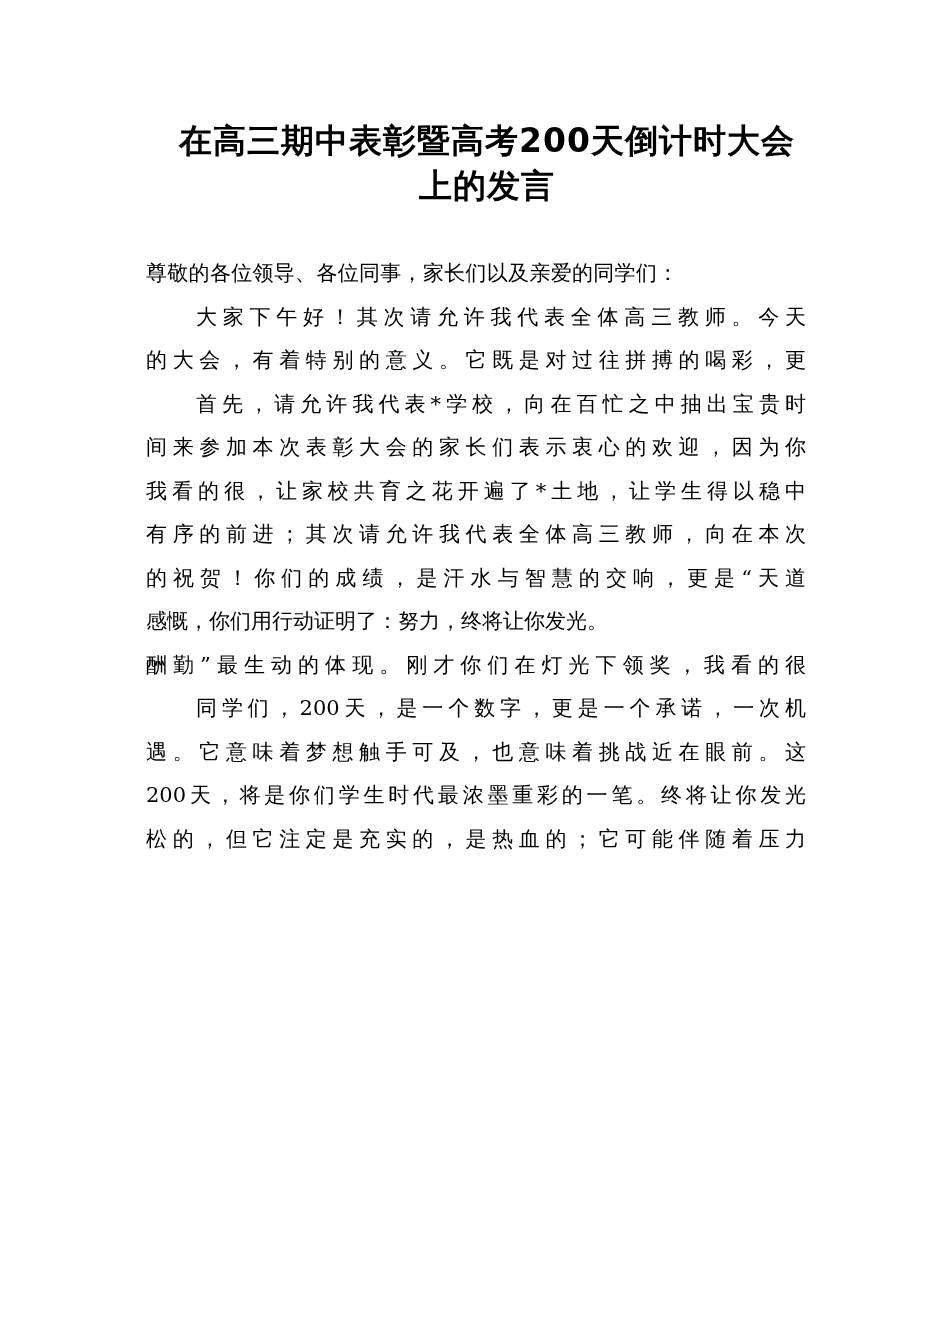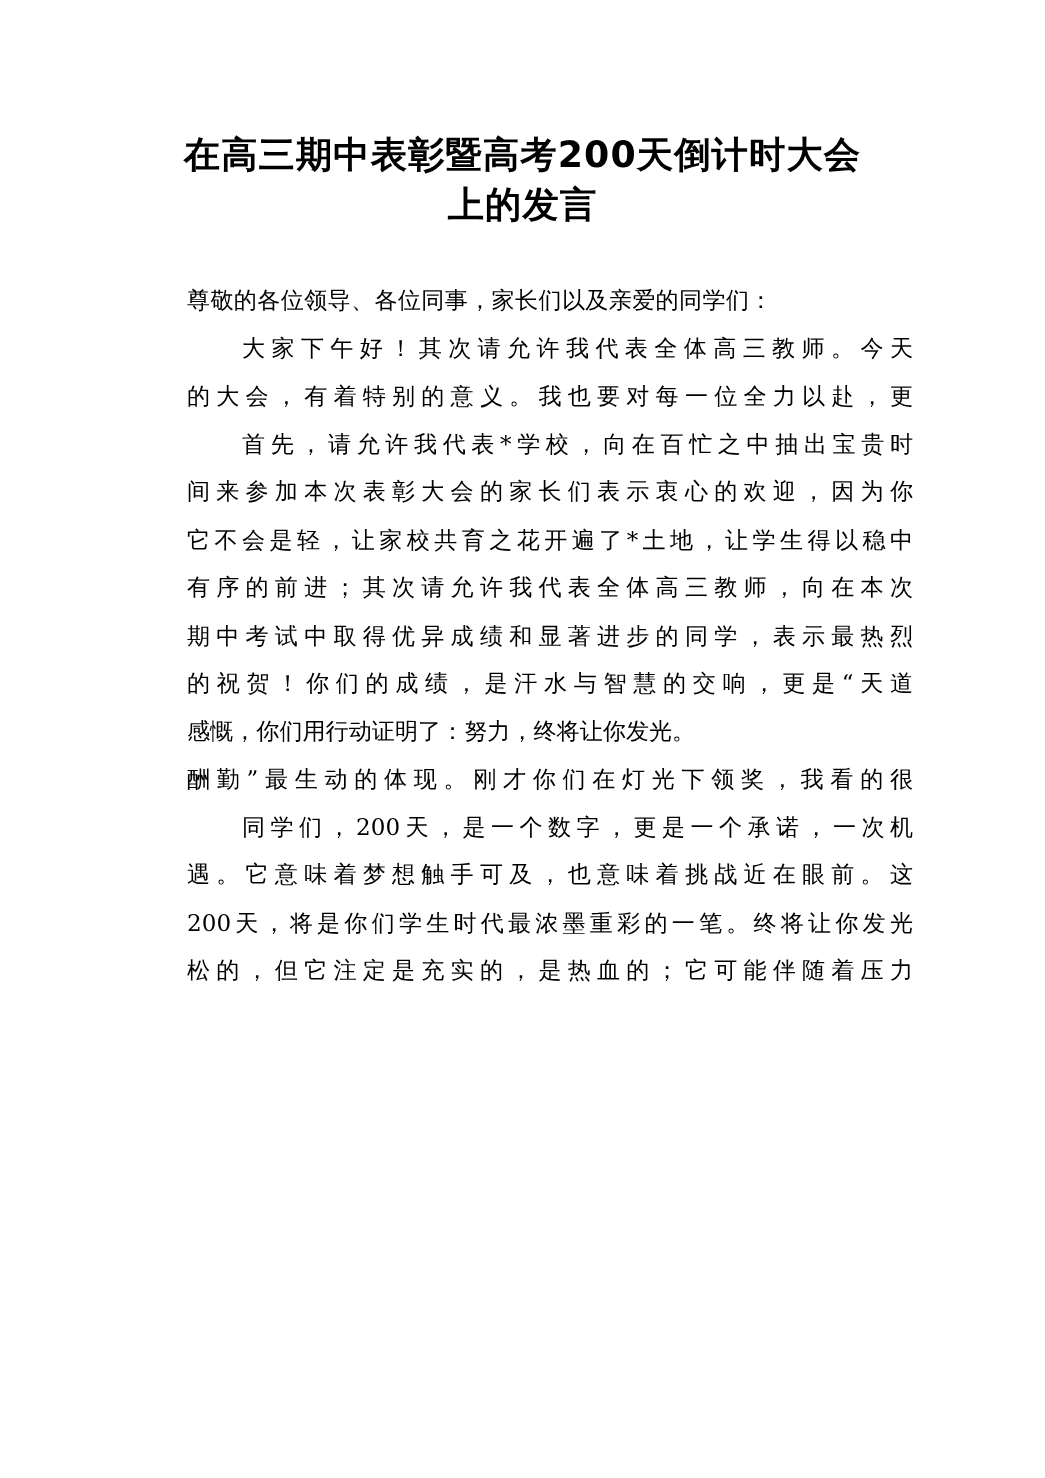--- a/index.html
+++ b/index.html
@@ -18,40 +18,39 @@
     .page {
       position: absolute;
       left: 0;
       top: 0;
       width: 950px;
       height: 1344px;
       background: #ffffff;
     }
     .title {
       position: absolute;
-      left: 140px;
+      left: 152px;
       width: 670px;
       top: 118px;
       text-align: center;
       font-family: "DejaVu Sans", "Liberation Sans", sans-serif;
       font-weight: bold;
       font-size: 33px;
       line-height: 45px;
       letter-spacing: 1px;
     }
     .title .tline {
       display: block;
       white-space: nowrap;
     }
     .body-text {
       position: absolute;
       left: 146px;
       top: 252px;
       width: 660px;
-      margin-left: 24px;
     }
     .line {
       display: block;
       height: 43.5px;
       line-height: 43.5px;
       font-size: 21px;
       white-space: nowrap;
       text-align: justify;
       text-align-last: justify;
     }
@@ -74,29 +73,28 @@
   <h1 class="title" style="margin:0;">
     <span class="tline">在高三期中表彰暨高考200天倒计时大会</span>
     <span class="tline">上的发言</span>
   </h1>
 
   <div class="body-text">
     <span class="line salutation">尊敬的各位领导、各位同事，家长们以及亲爱的同学们：</span>
 
     <div>
       <span class="line indent">大家下午好！其次请允许我代表全体高三教师。今天</span>
-      <span class="line">的大会，有着特别的意义。我也要对每一位全力以赴，更</span>
+      <span class="line">的大会，有着特别的意义。它既是对过往拼搏的喝彩，更</span>
     </div>
 
     <div>
       <span class="line indent">首先，请允许我代表*学校，向在百忙之中抽出宝贵时</span>
       <span class="line">间来参加本次表彰大会的家长们表示衷心的欢迎，因为你</span>
-      <span class="line">它不会是轻，让家校共育之花开遍了*土地，让学生得以稳中</span>
+      <span class="line">我看的很，让家校共育之花开遍了*土地，让学生得以稳中</span>
       <span class="line">有序的前进；其次请允许我代表全体高三教师，向在本次</span>
-      <span class="line">期中考试中取得优异成绩和显著进步的同学，表示最热烈</span>
       <span class="line">的祝贺！你们的成绩，是汗水与智慧的交响，更是“天道</span>
       <span class="line last">感慨，你们用行动证明了：努力，终将让你发光。</span>
       <span class="line">酬勤”最生动的体现。刚才你们在灯光下领奖，我看的很</span>
     </div>
 
 
     <div>
       <span class="line indent">同学们，200天，是一个数字，更是一个承诺，一次机</span>
       <span class="line">遇。它意味着梦想触手可及，也意味着挑战近在眼前。这</span>
       <span class="line">200天，将是你们学生时代最浓墨重彩的一笔。终将让你发光</span>

